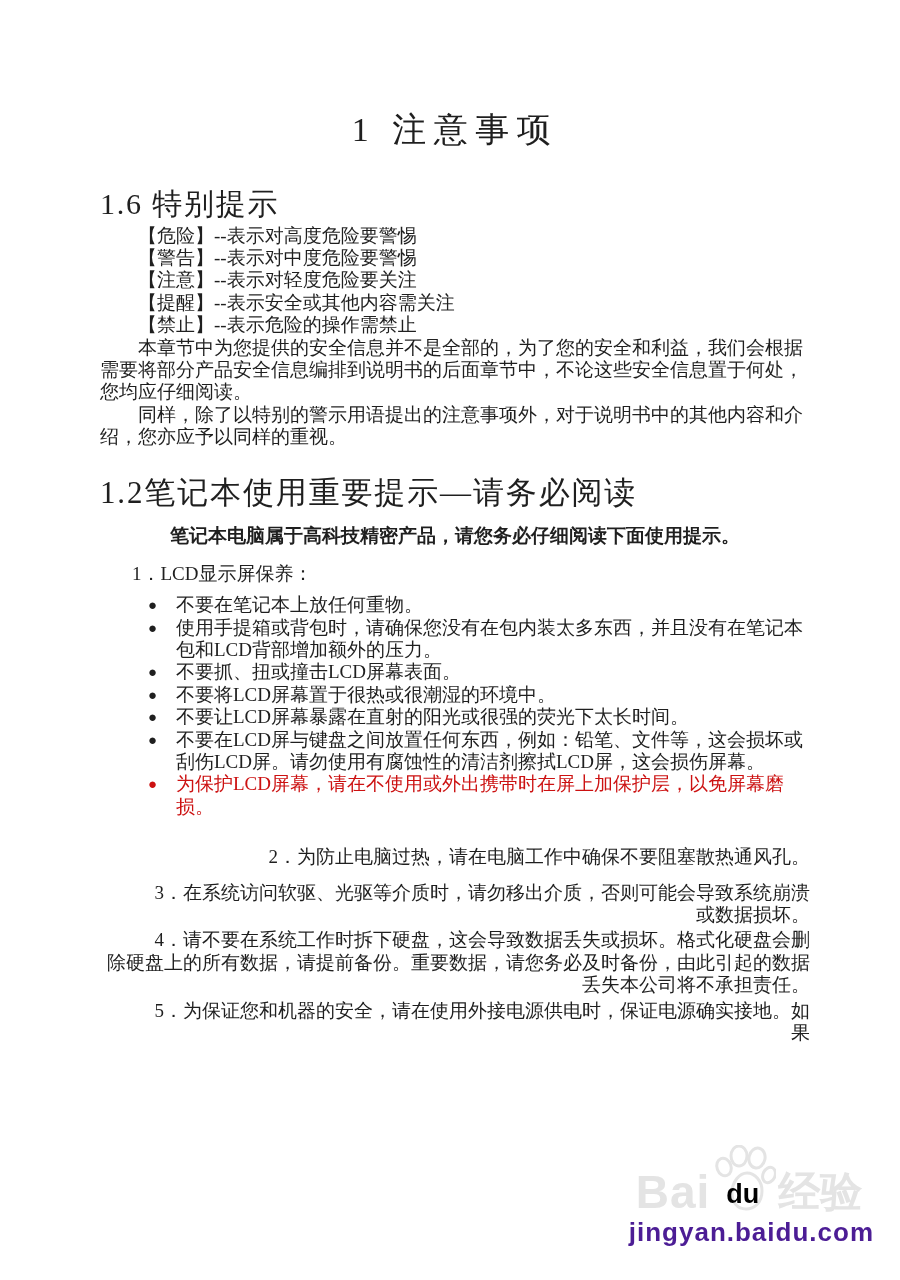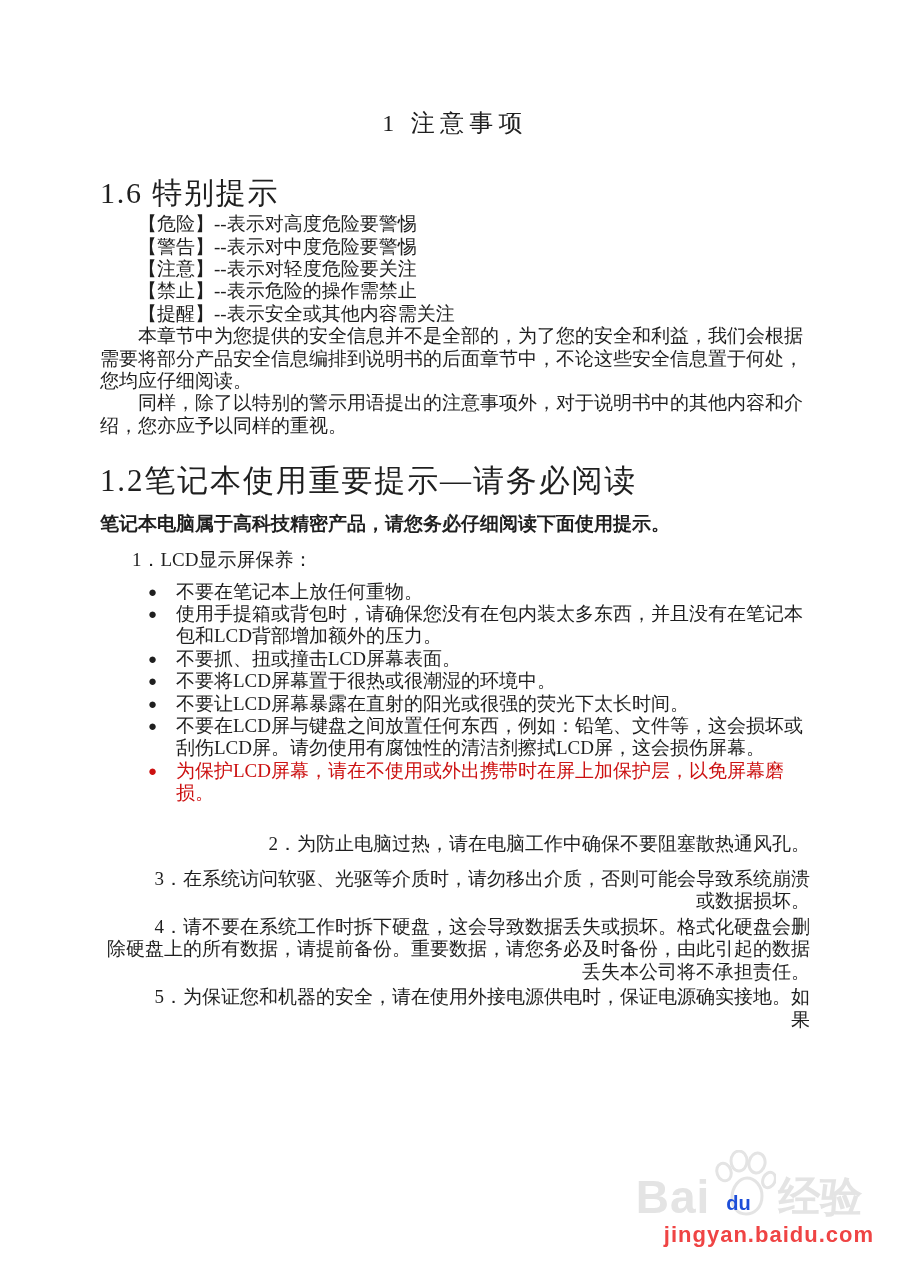--- a/index.html
+++ b/index.html
@@ -5,34 +5,34 @@
   html,body { margin:0; padding:0; background:#ffffff; }
   .page {
     position:relative; width:900px; height:1280px; background:#ffffff;
     overflow:hidden; color:#1f1f1f;
     font-family:"Liberation Serif","DejaVu Serif",serif;
     font-size:19px; line-height:1.18;
   }
   .content { position:absolute; left:100px; right:90px; top:0; }
 
   .doc-title {
-    margin-top:110px; text-align:center; font-size:24px; line-height:1.15;
+    margin-top:110px; text-align:center; font-size:34px; line-height:1.15;
     letter-spacing:0.22em; font-weight:normal; white-space:nowrap;
   }
   .h-section {
     font-size:30px; line-height:1.15; font-weight:normal;
     letter-spacing:0.06em; margin:0;
   }
   .h11 { margin-top:38px; margin-bottom:3px; }
-  .h12 { margin-top:26px; margin-bottom:14px; font-size:31px; }
+  .h12 { margin-top:26px; font-size:31px; }
 
   .para { margin:0; text-indent:2em; }
   .warning-line { padding-left:2em; }
 
-  .intro-bold { margin:0; font-weight:bold; }
+  .intro-bold { margin:15px; font-weight:bold;text-align:center; }
 
   .item1-label { margin-top:14px; padding-left:32px; }
 
   .bullets { list-style:none; margin:9px 0 0 0; padding:0 0 0 48px; }
   .bullets li { display:flex; }
   .bullets .marker { flex:0 0 28px; font-size:15px; line-height:22px; }
   .bullets .btxt { flex:1; }
   .bullets li.red { color:#cc1111; }
 
   .num-item { margin:3px 0 0 0; text-indent:2em;text-align:right; }
@@ -43,43 +43,43 @@
   .watermark {
     position:absolute; right:26px; bottom:32px; width:250px;
     text-align:right; color:#e4e4e4; user-select:none;
     font-family:"Liberation Sans","DejaVu Sans",sans-serif;
   }
   .wm-row { display:flex; align-items:flex-end; justify-content:center; }
   .wm-bai { font-size:46px; font-weight:bold; line-height:0.9; letter-spacing:1px; }
   .wm-paw { position:relative; width:64px; height:68px; margin:0 2px; }
   .wm-paw svg { position:absolute; left:0; top:0; }
   .wm-du {
-    position:absolute; left:14px; bottom:2px; font-size:20px; font-weight:bold;
-    color:#1d4ed8;
+    position:absolute; left:14px; bottom:2px; font-size:27px; font-weight:bold;
+    color:#000000;
   }
   .wm-cn { font-size:42px; font-weight:bold; line-height:1;
     font-family:"Liberation Serif","DejaVu Serif",serif; }
-  .wm-url { margin-top:4px; font-size:22px; font-weight:bold; color:#ef4444; letter-spacing:1px; }
+  .wm-url { margin-top:4px; font-size:26px; font-weight:bold; color:#4c1d95; letter-spacing:1px; }
 </style>
 </head>
 <body>
 
 <div class="page">
   <div class="content">
 
     <h1 class="doc-title">1 注意事项</h1>
 
     <h2 class="h-section h11">1.6 特别提示</h2>
 
 
     <div class="warning-line">【危险】--表示对高度危险要警惕</div>
     <div class="warning-line">【警告】--表示对中度危险要警惕</div>
     <div class="warning-line">【注意】--表示对轻度危险要关注</div>
+    <div class="warning-line">【提醒】--表示安全或其他内容需关注</div>
     <div class="warning-line">【禁止】--表示危险的操作需禁止</div>
-    <div class="warning-line">【提醒】--表示安全或其他内容需关注</div>
 
     <p class="para">本章节中为您提供的安全信息并不是全部的，为了您的安全和利益，我们会根据需要将部分产品安全信息编排到说明书的后面章节中，不论这些安全信息置于何处，您均应仔细阅读。</p>
     <p class="para">同样，除了以特别的警示用语提出的注意事项外，对于说明书中的其他内容和介绍，您亦应予以同样的重视。</p>
 
     <h2 class="h-section h12">1.2笔记本使用重要提示—请务必阅读</h2>
 
     <p class="intro-bold">笔记本电脑属于高科技精密产品，请您务必仔细阅读下面使用提示。</p>
 
     <div class="item1-label">1．LCD显示屏保养：</div>
 

